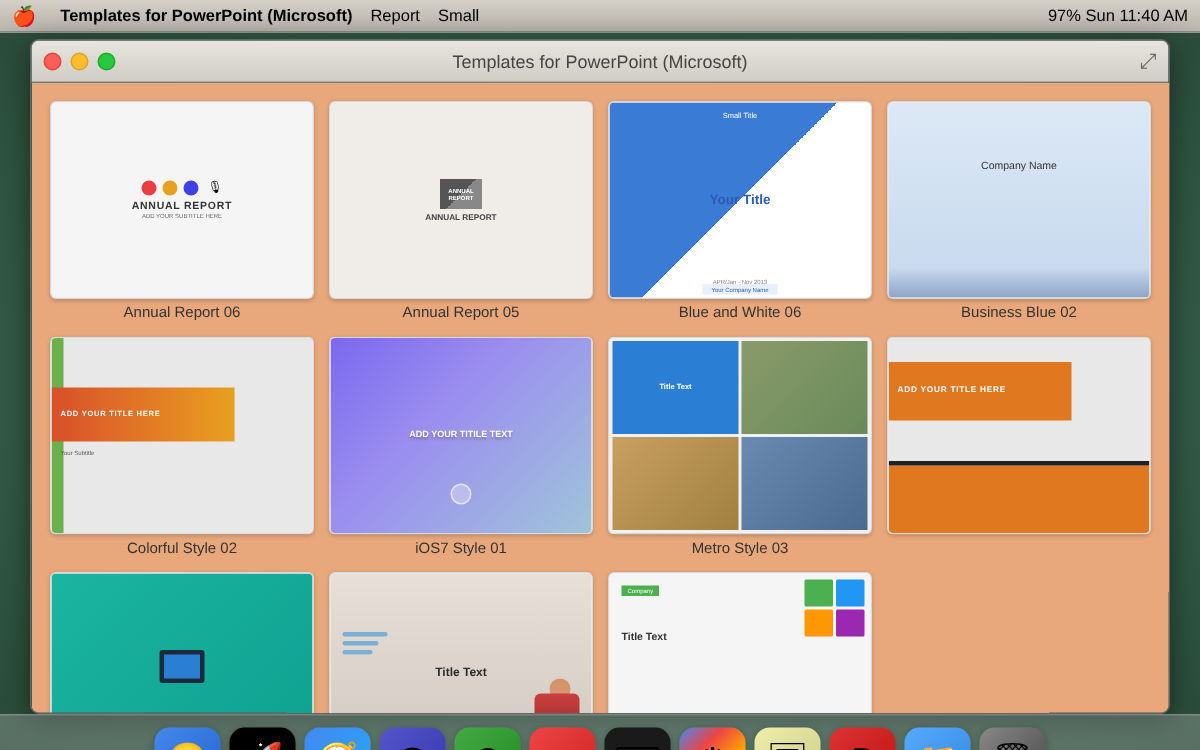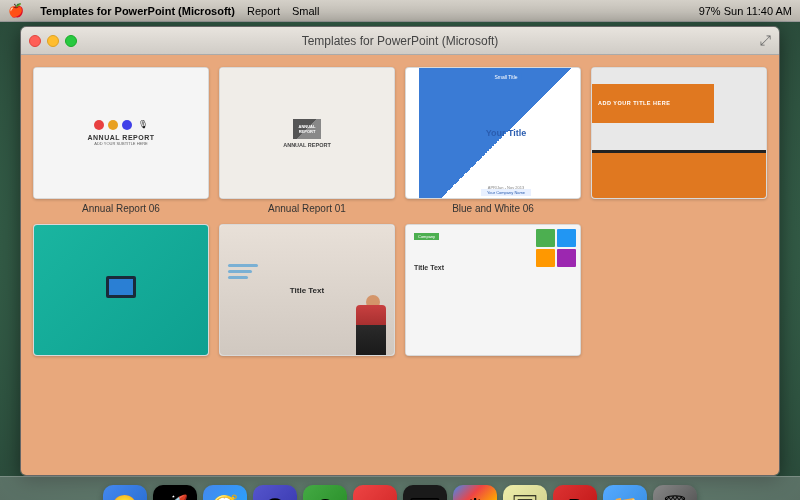--- a/index.html
+++ b/index.html
@@ -181,21 +181,20 @@
       margin-bottom: 3px;
     }
     .tmpl-annual2 .box-text { font-size: 4px; color: #fff; text-align: center; font-weight: bold; }
     .tmpl-annual2 .title { font-size: 5.5px; font-weight: bold; color: #444; }
 
     
     .tmpl-blue {
       background: linear-gradient(135deg, #3a7bd5 0%, #3a7bd5 50%, #fff 50%);
       padding: 4px;
       position: relative;
-      margin-left: 13px;
     }
     .tmpl-blue .your-title {
       position: absolute;
       top: 50%; left: 50%;
       transform: translate(-50%, -55%);
       font-size: 9px;
       font-weight: bold;
       color: #2a5db0;
       white-space: nowrap;
     }
@@ -521,39 +520,82 @@
 
       <div class="template-item">
         <div class="template-thumb">
           <div class="tmpl-annual2" style="width:100%;height:100%;">
             <div class="box">
               <div class="box-text">ANNUAL REPORT</div>
             </div>
             <div class="title">ANNUAL REPORT</div>
           </div>
         </div>
-        <div class="template-label">Annual Report 01</div>
+        <div class="template-label">Annual Report 05</div>
       </div>
 
       <div class="template-item">
         <div class="template-thumb">
           <div class="tmpl-blue" style="width:100%;height:100%;">
             <div class="small-title">Small Title</div>
             <div class="your-title">Your Title</div>
             <div class="subtitle">APR/Jan - Nov 2013</div>
             <div class="company">Your Company Name</div>
           </div>
         </div>
         <div class="template-label">Blue and White 06</div>
       </div>
 
-
-
-
-
+      <div class="template-item">
+        <div class="template-thumb">
+          <div class="tmpl-bizblue" style="width:100%;height:100%;background:linear-gradient(to bottom, #dce8f5 0%, #c5d8ee 100%);">
+            <div class="company-name">Company Name</div>
+            <div class="skyline"></div>
+          </div>
+        </div>
+        <div class="template-label">Business Blue 02</div>
+      </div>
+
+      <div class="template-item">
+        <div class="template-thumb">
+          <div class="tmpl-colorful" style="width:100%;height:100%;">
+            <div class="green-tab"></div>
+            <div class="ribbon">
+              <div class="ribbon-text">ADD YOUR TITLE HERE</div>
+            </div>
+            <div class="sub-text">Your Subtitle</div>
+          </div>
+        </div>
+        <div class="template-label">Colorful Style 02</div>
+      </div>
+
+
+      <div class="template-item">
+        <div class="template-thumb">
+          <div class="tmpl-ios7" style="width:100%;height:100%;">
+            <div class="add-title">ADD YOUR TITILE TEXT</div>
+            <div class="circle"></div>
+          </div>
+        </div>
+        <div class="template-label">iOS7 Style 01</div>
+      </div>
+
+      <div class="template-item">
+        <div class="template-thumb">
+          <div class="tmpl-metro" style="width:100%;height:100%;">
+            <div class="metro-cell blue">
+              <span style="font-size:5px;color:#fff;">Title Text</span>
+            </div>
+            <div class="metro-cell photo1"></div>
+            <div class="metro-cell photo2"></div>
+            <div class="metro-cell photo3"></div>
+          </div>
+        </div>
+        <div class="template-label">Metro Style 03</div>
+      </div>
 
       <div class="template-item">
         <div class="template-thumb">
           <div style="width:100%;height:100%;background:#e8e8e8;position:relative;overflow:hidden;">
             <div style="position:absolute;top:0;left:0;right:0;bottom:35%;background:#e8e8e8;"></div>
             <div style="position:absolute;bottom:0;left:0;right:0;height:35%;background:#e07820;"></div>
             <div style="position:absolute;bottom:35%;left:0;right:0;height:3px;background:#222;"></div>
             <div style="position:absolute;top:12%;left:0;right:30%;height:30%;background:#e07820;display:flex;align-items:center;padding-left:6px;">
               <span style="font-size:5.5px;font-weight:bold;color:#fff;letter-spacing:0.5px;">ADD YOUR TITLE HERE</span>
             </div>

